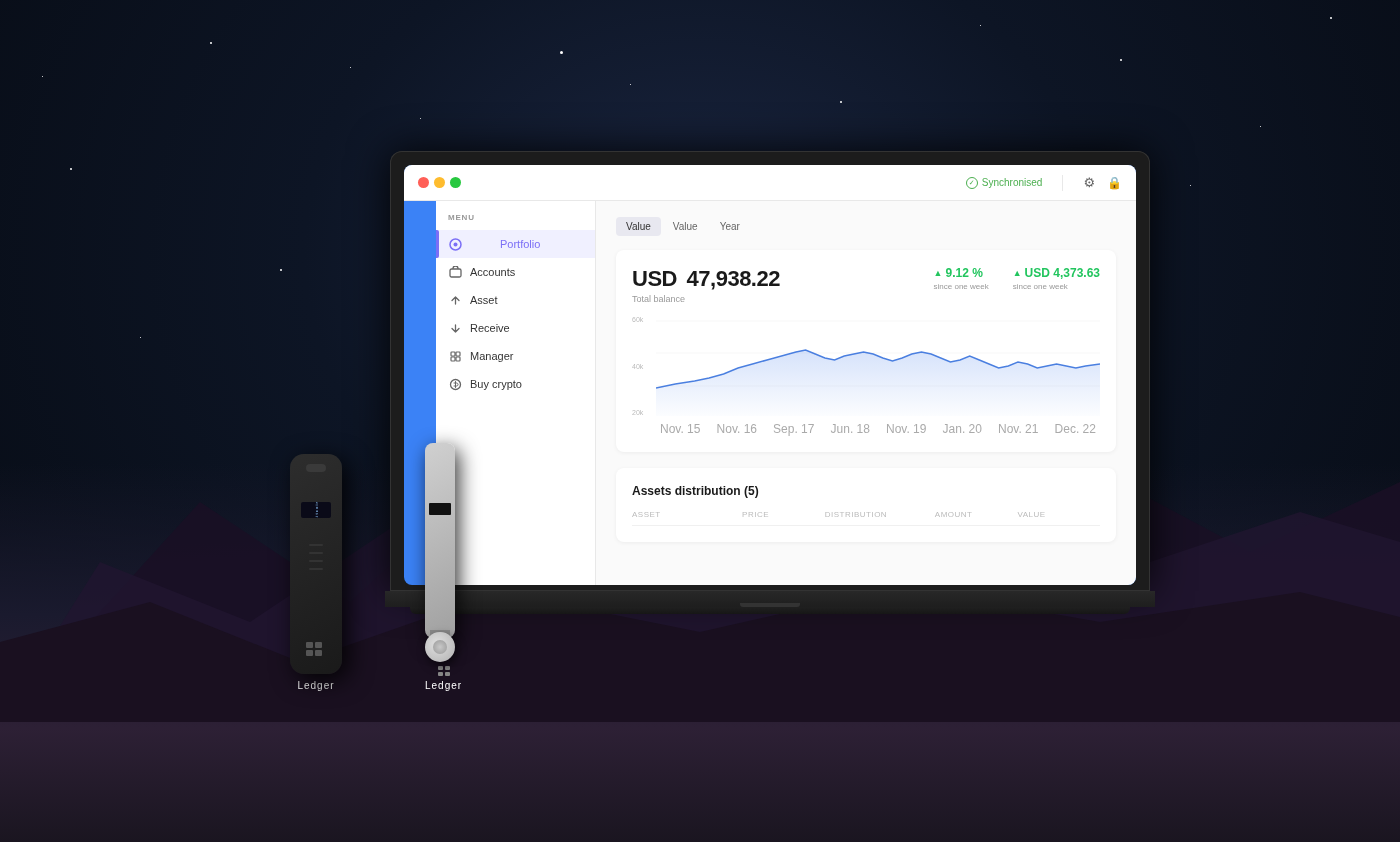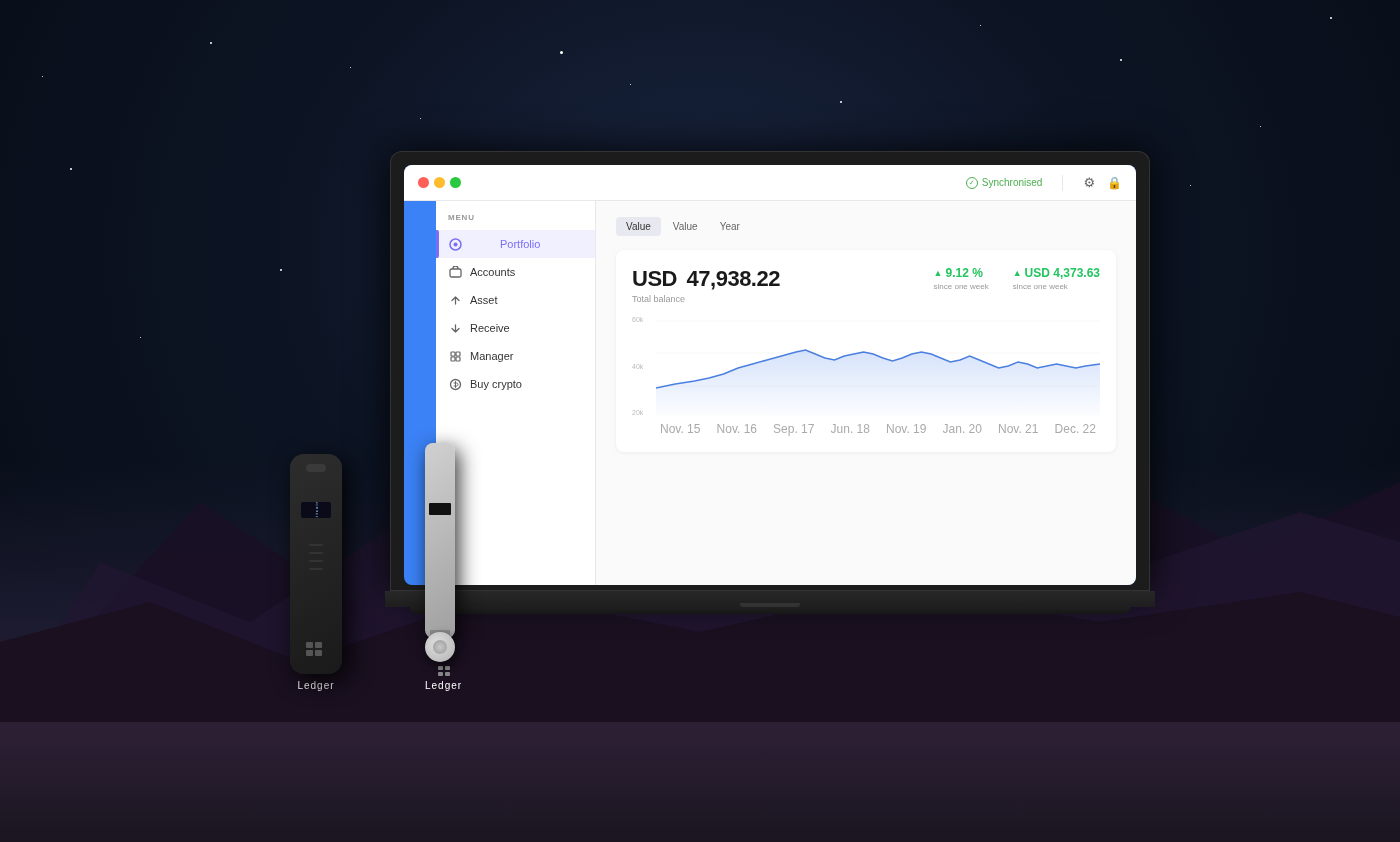--- a/index.html
+++ b/index.html
@@ -631,20 +631,30 @@
                     <span class="chart-label">Nov. 16</span>
                     <span class="chart-label">Sep. 17</span>
                     <span class="chart-label">Jun. 18</span>
                     <span class="chart-label">Nov. 19</span>
                     <span class="chart-label">Jan. 20</span>
                     <span class="chart-label">Nov. 21</span>
                     <span class="chart-label">Dec. 22</span>
                   </div>
                 </div>
 
+                <div class="assets-section">
+                  <div class="assets-title">Assets distribution (5)</div>
+                  <div class="assets-table-header">
+                    <span class="assets-col-label">Asset</span>
+                    <span class="assets-col-label">Price</span>
+                    <span class="assets-col-label">Distribution</span>
+                    <span class="assets-col-label">Amount</span>
+                    <span class="assets-col-label">Value</span>
+                  </div>
+                </div>
               </div>
             </div>
           </div>
 
         </div>
       </div>
 
       <div style="background:linear-gradient(to bottom,#282828,#1e1e1e);height:16px;margin:0 -5px;position:relative;">
         <div style="position:absolute;bottom:0;left:50%;transform:translateX(-50%);width:60px;height:4px;background:#333;border-radius:0 0 3px 3px;"></div>
       </div>

